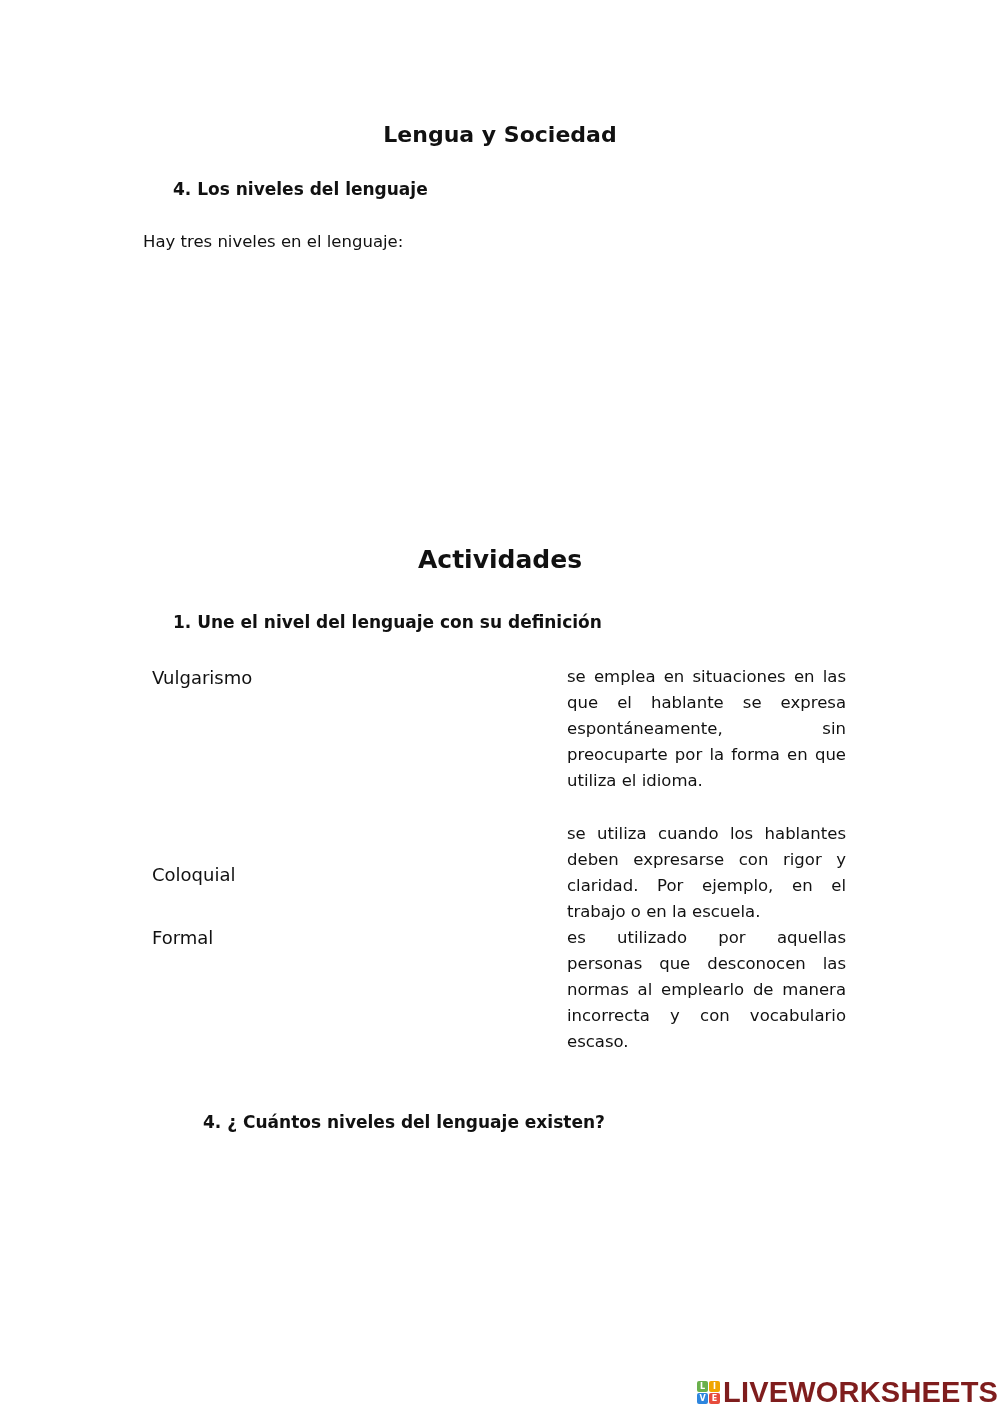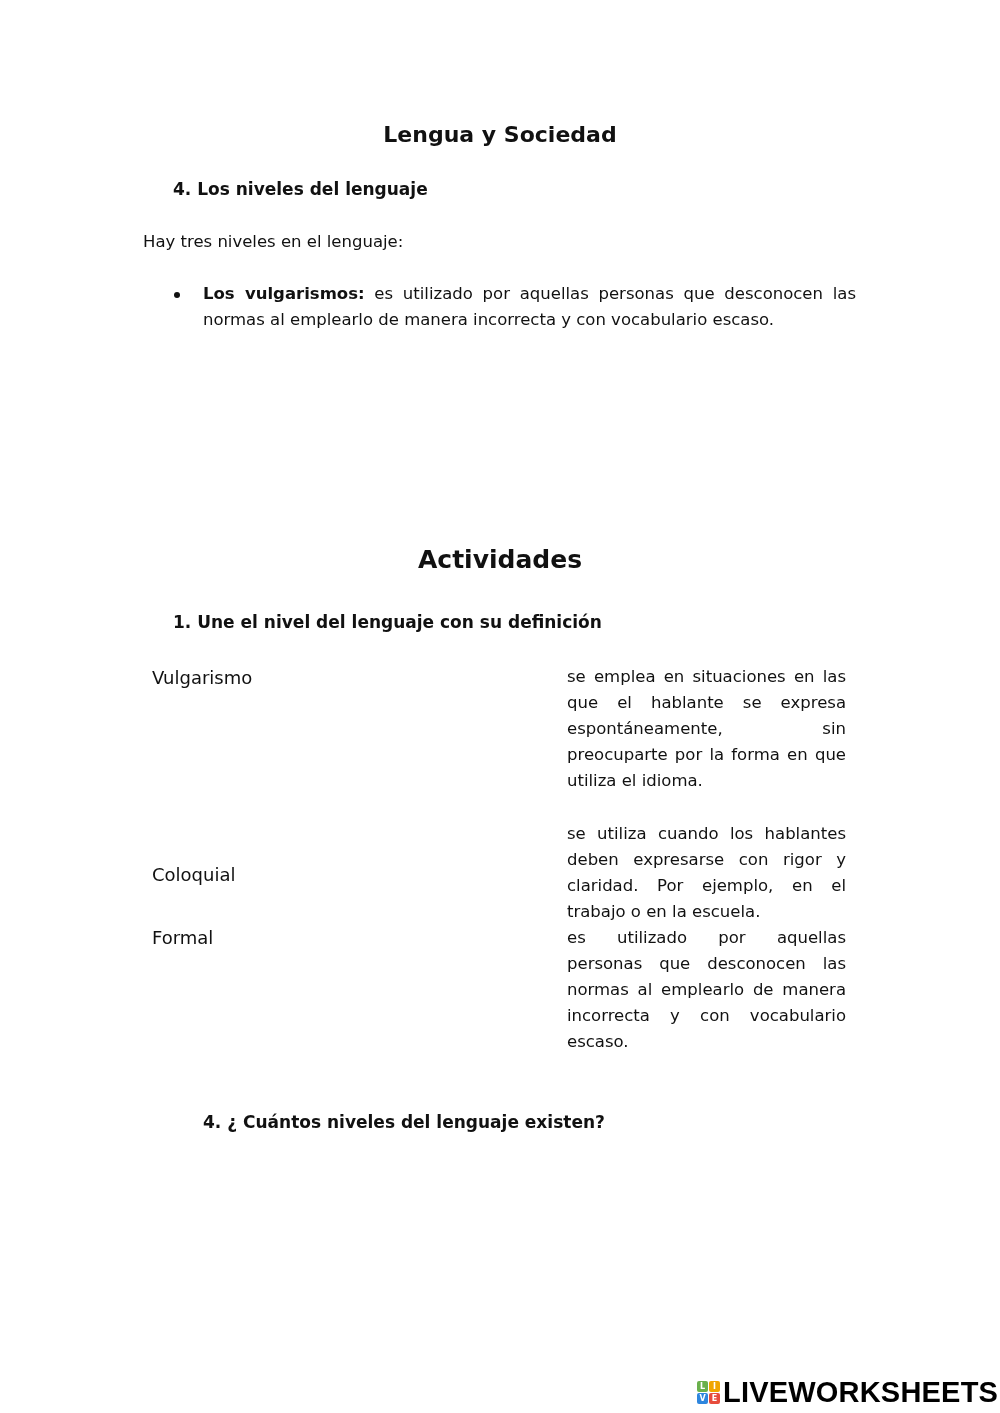--- a/index.html
+++ b/index.html
@@ -73,38 +73,34 @@
       font-size: 8px; font-weight: bold; color: #ffffff;
       display: flex; align-items: center; justify-content: center;
       border-radius: 2px;
       font-family: "DejaVu Sans", sans-serif;
     }
     .logo-text {
       font-family: "Liberation Sans", sans-serif;
       font-weight: bold;
       font-size: 29px;
       letter-spacing: 0.2px;
-      color: #000000;
+      color: #7f1d1d;
       line-height: 1;
     }
   </style>
 </head>
 <body>
 
 <div class="abs title" style="top:122px;">Lengua y Sociedad</div>
 
 <div class="abs section-heading" style="left:173px; top:179px;">4. Los niveles del lenguaje</div>
 
 <div class="abs body-text" style="left:143px; top:229px;">Hay tres niveles en el lenguaje:</div>
 
 <ul class="abs bullet-list" style="top:281px;">
-  <li class="bullet-item">
-    <span class="bullet-dot"></span>
-    <span class="bullet-term">Los vulgarismos:</span><span> es utilizado por aquellas personas que desconocen las normas al emplearlo de manera incorrecta y con vocabulario escaso.</span>
-  </li>
 </ul>
 
 <div class="abs activities-title" style="top:545px;">Actividades</div>
 
 <div class="abs section-heading" style="left:173px; top:612px;">1. Une el nivel del lenguaje con su definición</div>
 
 <div class="abs term" style="top:667px;">Vulgarismo</div>
 <div class="abs term" style="top:824px;margin-top:40px;">Coloquial</div>
 <div class="abs term" style="top:927px;">Formal</div>
 

